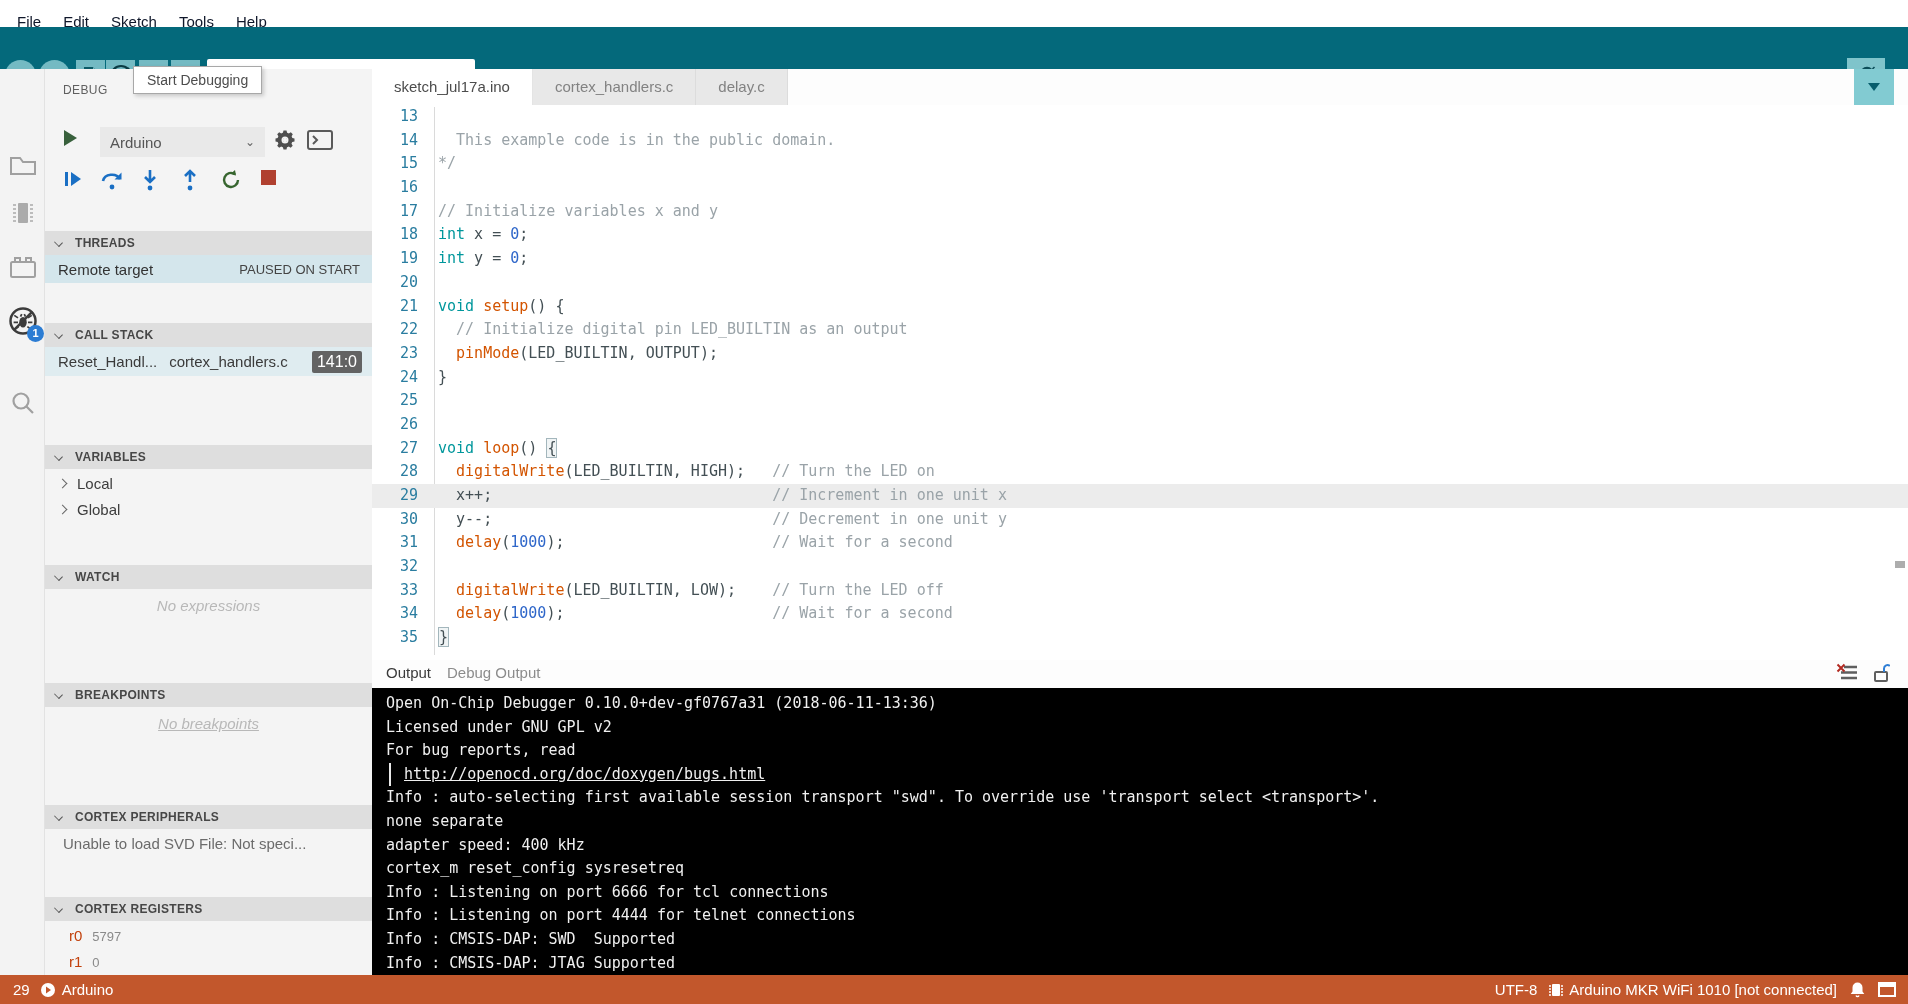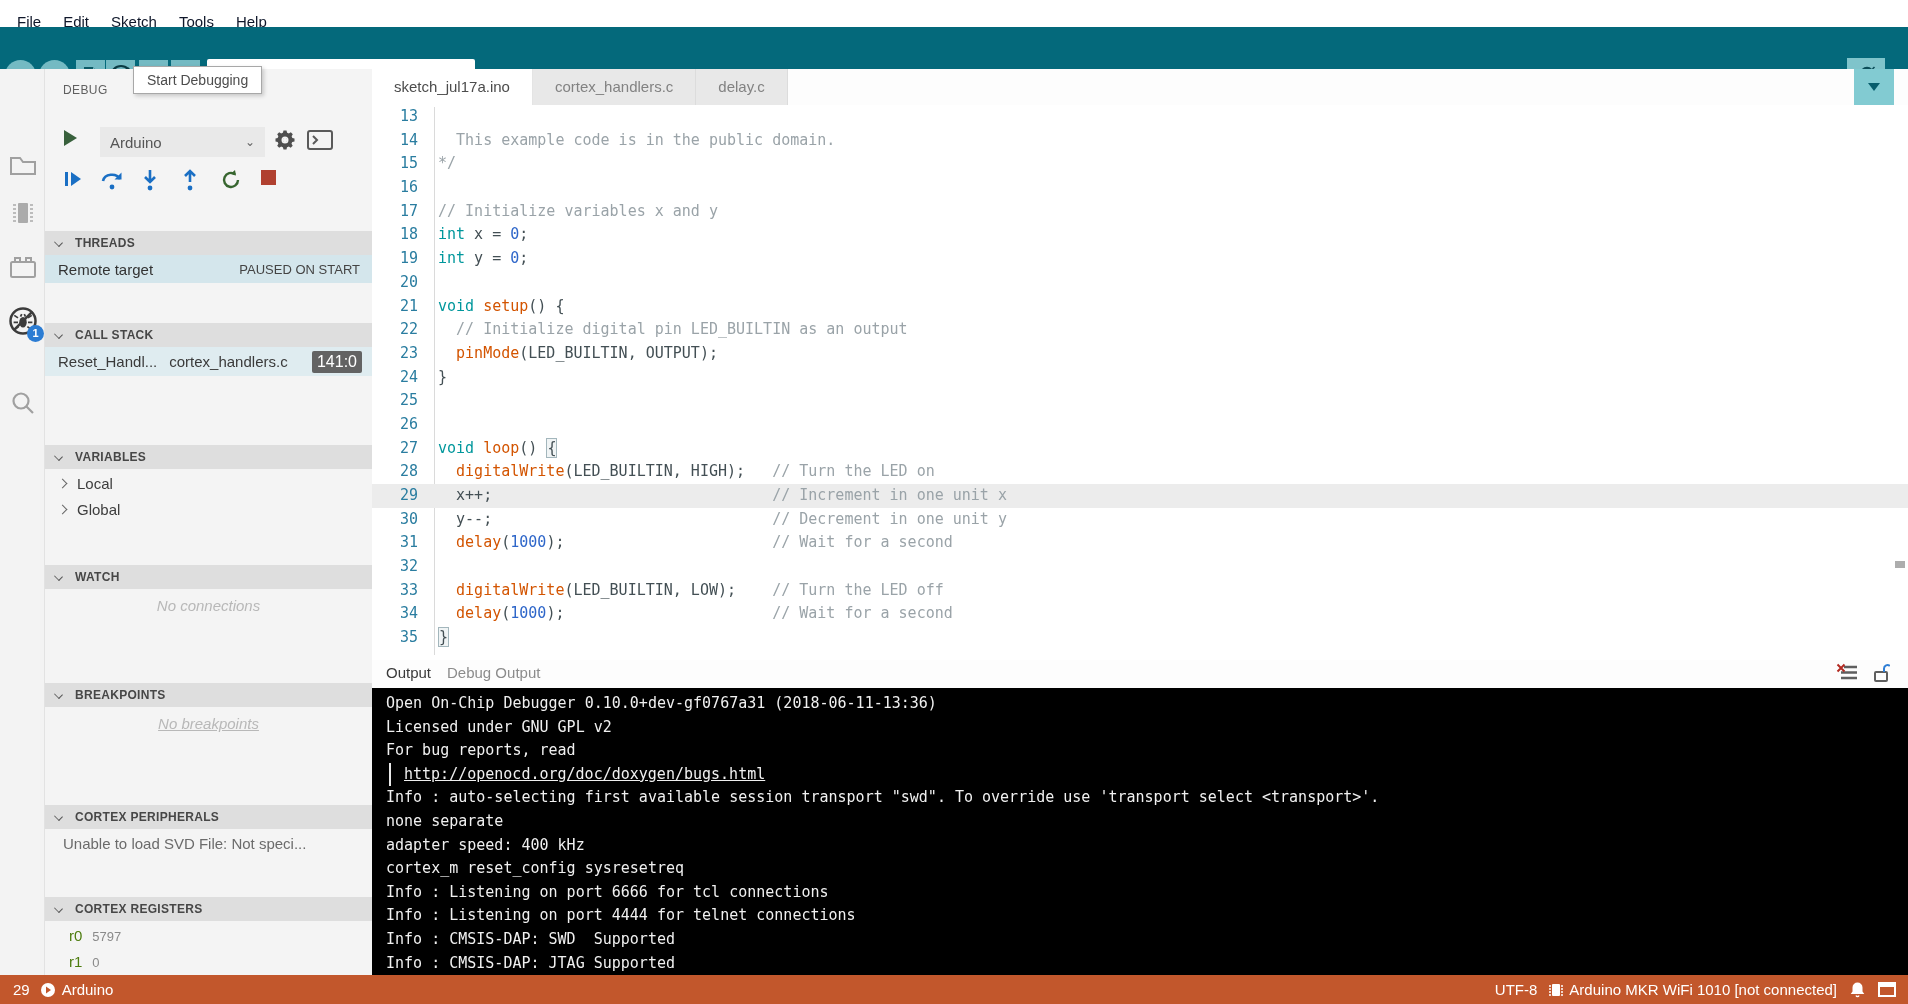--- a/index.html
+++ b/index.html
@@ -50,21 +50,21 @@
   .row-thread .tstate { font-size:13px; color:#444; }
   .row-stack { position:absolute; left:0; top:278px; width:327px; height:29px; background:#dfecf0; display:flex; align-items:center; padding:0 10px 0 13px; }
   .row-stack .fn { font-size:15px; color:#3a3a3a; margin-right:12px; }
   .row-stack .file { font-size:15px; color:#3a3a3a; flex:1; }
   .row-stack .sbadge { background:#636363; color:#fff; font-size:16px; padding:2px 5px; border-radius:2px; }
   .tree-row { height:26px; line-height:26px; font-size:15px; color:#3d3d3d; padding-left:32px; position:relative; }
   .tree-row .tchev { position:absolute; left:14px; top:9px; width:7px; height:7px; border-right:1.5px solid #666; border-top:1.5px solid #666; transform:rotate(45deg); }
   .empty-msg { position:absolute; width:327px; text-align:center; font-style:italic; color:#b8b8b8; font-size:15px; }
   .svd-msg { position:absolute; left:18px; color:#6b6b6b; font-size:15px; white-space:nowrap; }
   .reg-row { height:26px; line-height:26px; padding-left:24px; }
-  .reg-row .rname { font-size:15px; color:#4d7c0f; margin-right:10px; }
+  .reg-row .rname { font-size:15px; color:#c2410c; margin-right:10px; }
   .reg-row .rval { font-size:13px; color:#8a8a8a; }
 
   
   .editor { position:absolute; left:372px; top:69px; width:1536px; height:591px; background:#fff; }
   .tabbar { position:absolute; left:0; top:0; width:1536px; height:36px; background:#fdfdfd; display:flex;align-items:center; }
   .tab { height:36px; line-height:36px; padding:0 22px; font-size:15px; background:#e8e8e8; color:#828282; border-right:1px solid #dcdcdc; }
   .tab.active { background:#fff; color:#4c4c4c; border-right:1px solid #e4e4e4; }
   .tab-dd { position:absolute; right:14px; top:0; width:40px; height:36px; background:#82cbd2; display:flex; align-items:center; justify-content:center; }
   .tab-dd .ddcaret { width:0; height:0; border-left:6px solid transparent; border-right:6px solid transparent; border-top:8px solid #075d6c; }
   .code { position:absolute; left:0; top:36px; width:1536px; height:555px; font-family:"DejaVu Sans Mono", monospace; font-size:15px; }
@@ -290,21 +290,21 @@
     </div>
     <div id="var-rows" style="position:absolute; top:402px; left:0; width:327px;">
         <div class="tree-row"><span class="tchev"></span>Local</div>
         <div class="tree-row"><span class="tchev"></span>Global</div>
       </div>
 
     <div class="sec-header" style="top:496px;">
       <span class="chev"></span>
       <span>WATCH</span>
     </div>
-    <div class="empty-msg" style="top:528px;">No connections</div>
+    <div class="empty-msg" style="top:528px;">No expressions</div>
 
     <div class="sec-header" style="top:614px;">
       <span class="chev"></span>
       <span>BREAKPOINTS</span>
     </div>
     <div class="empty-msg" style="top:646px;text-decoration:underline;">No breakpoints</div>
 
     <div class="sec-header" style="top:736px;">
       <span class="chev"></span>
       <span>CORTEX PERIPHERALS</span>

